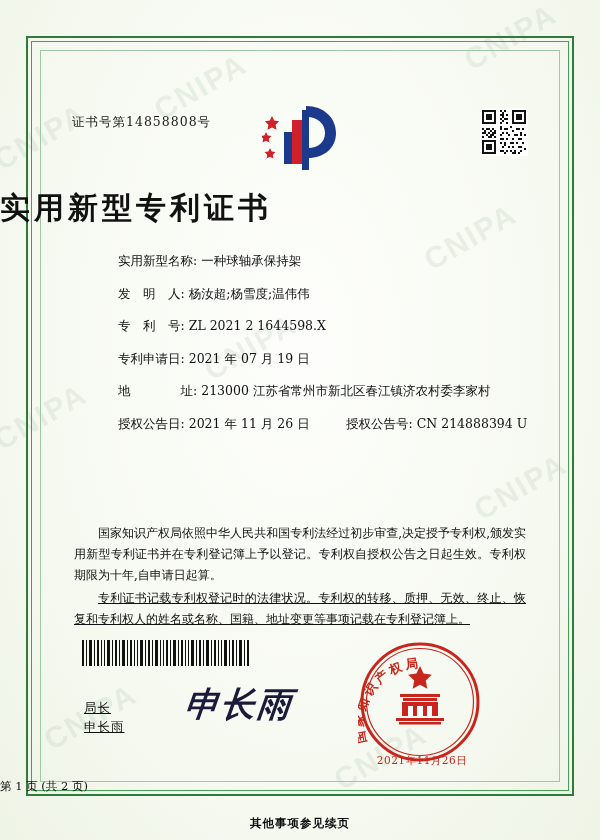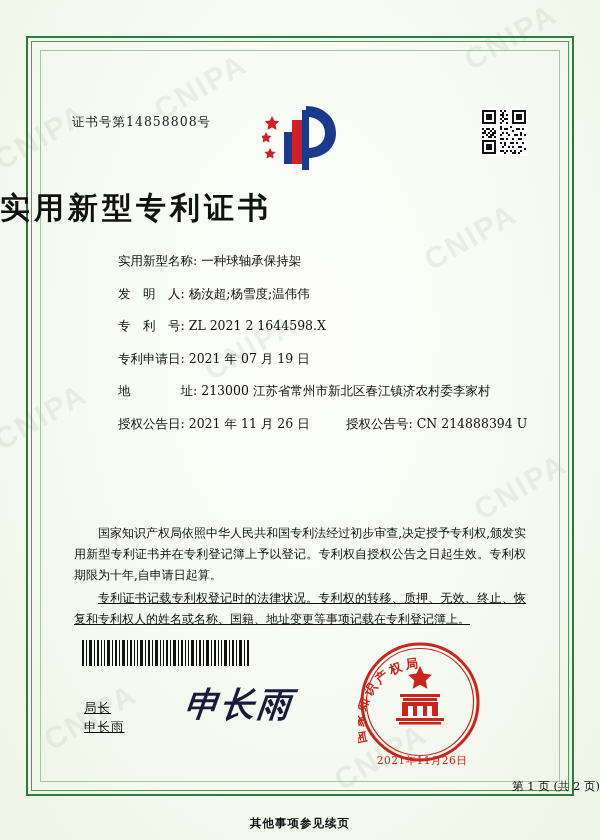--- a/index.html
+++ b/index.html
@@ -115,21 +115,21 @@
 
   .seal{
     position:absolute;left:358px;top:624px;width:124px;height:124px;
   }
   .seal-date{
     position:absolute;left:372px;top:722px;width:100px;text-align:center;
     font-size:10.5px;color:#c8261d;letter-spacing:0.5px;margin-top:16px;
   }
 
   .pagenum{
-    position:absolute;left:0;top:763px;width:600px;text-align:right;
+    position:absolute;left:0;top:763px;width:600px;text-align:left;
     font-size:11.5px;color:#111;
   }
   .footnote{
     position:absolute;left:0;top:800px;width:600px;text-align:center;
     font-size:11.5px;color:#111;letter-spacing:1px;font-weight:bold;
   }
 </style>
 </head>
 <body>
 

